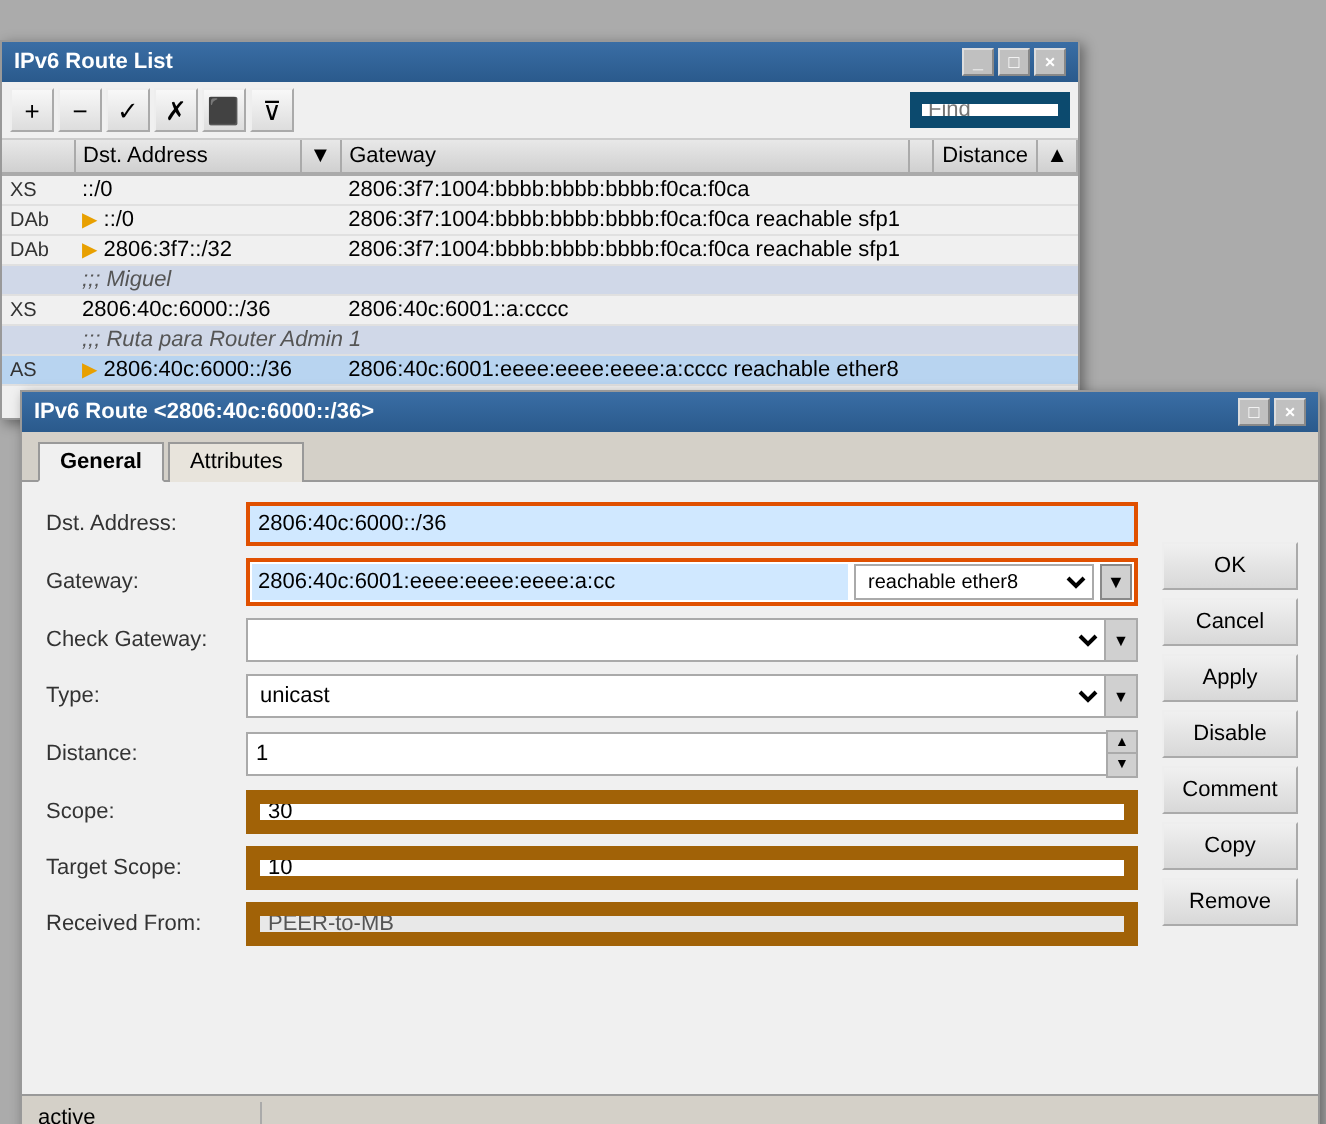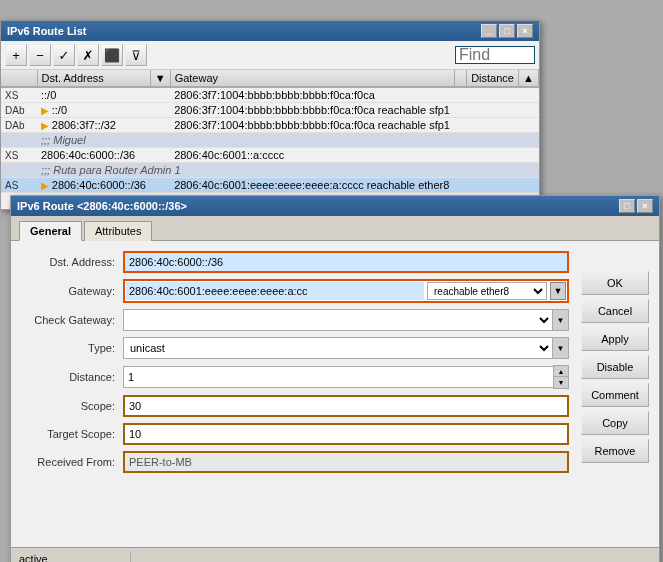--- a/index.html
+++ b/index.html
@@ -83,25 +83,25 @@
       align-items: center;
       justify-content: center;
       cursor: pointer;
       font-size: 13px;
     }
 
     .toolbar-find {
       margin-left: auto;
       width: 80px;
       height: 18px;
-      border: 1px solid #0c4a6e;
+      border: 6px solid #0c4a6e;
       background: white;
       padding: 3px 3px;
       color: #999;
-      font-size: 16px;
+      font-size: 11px;
     }
 
     
     .route-table {
       width: 100%;
       border-collapse: collapse;
       font-size: 11px;
     }
 
     .route-table th {
@@ -190,31 +190,30 @@
     }
 
     .form-row {
       display: flex;
       align-items: center;
       margin-bottom: 6px;
     }
 
     .form-label {
       width: 100px;
-      text-align: right;
       padding-right: 8px;
       font-size: 11px;
       color: #333;
       flex-shrink: 0;
     }
 
     .form-input {
       flex: 1;
       height: 22px;
-      border: 2px solid #a16207;
+      border: 7px solid #a16207;
       background: white;
       padding: 1px 4px;
       font-size: 11px;
       font-family: inherit;
     }
 
     .form-input.highlighted {
       background: #d0e8ff;
       border: 2px solid #e05000;
     }

